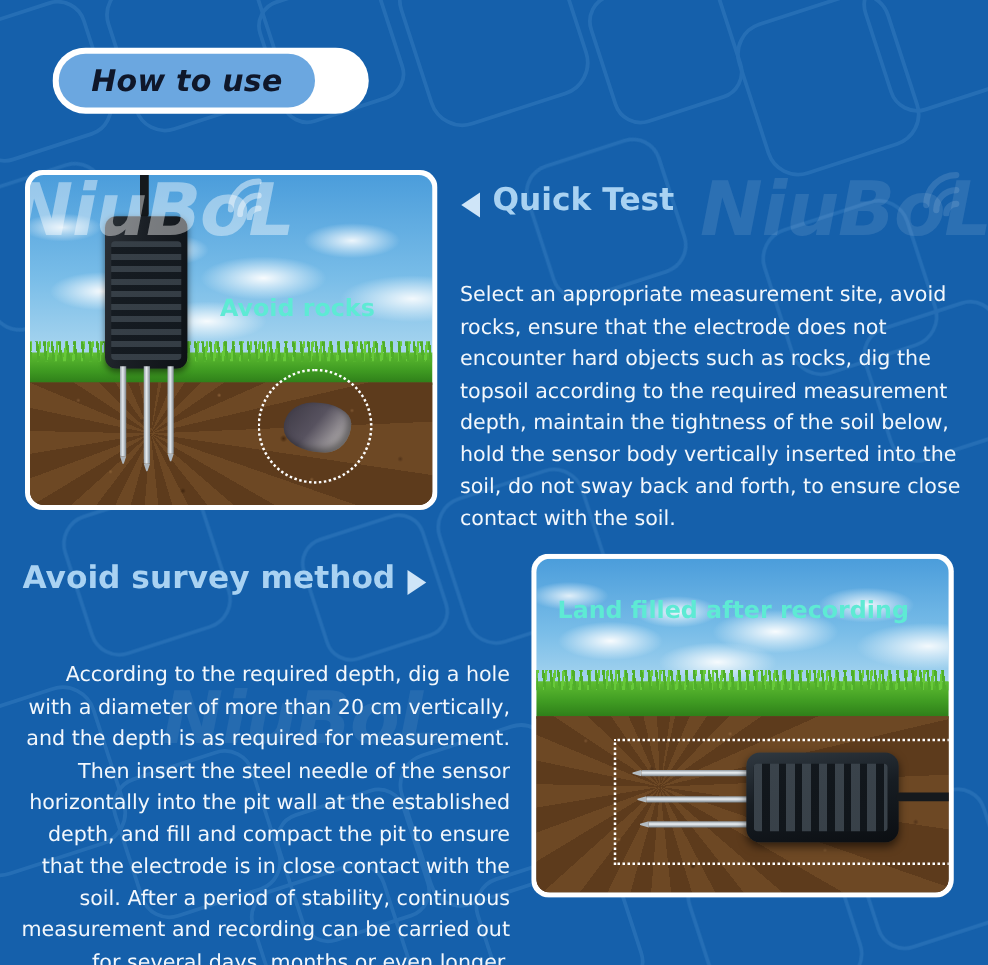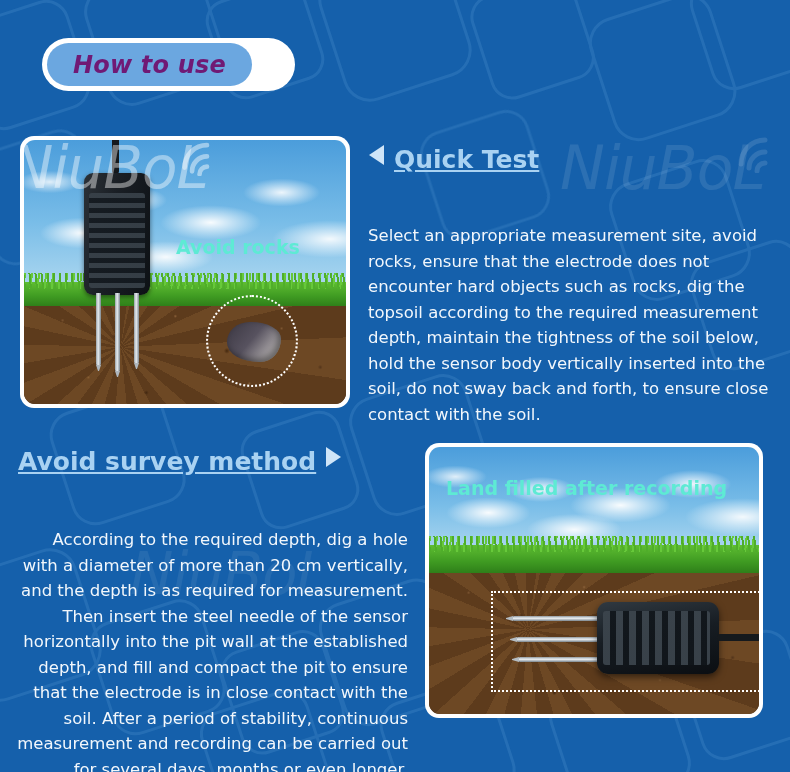--- a/index.html
+++ b/index.html
@@ -19,21 +19,21 @@
     inset: 0;
     width: 790px;
     height: 772px;
     pointer-events: none;
   }
 
   
   .watermark {
     position: absolute;
     font-family: "DejaVu Sans", sans-serif;
-    font-weight: normal;
+    font-weight: bold;
     font-style: italic;
     letter-spacing: -1px;
     pointer-events: none;
     user-select: none;
     white-space: nowrap;
   }
   .wm-top-right {
     top: 133px; left: 560px;
     font-size: 60px;
     color: rgba(255,255,255,0.10);
@@ -67,21 +67,21 @@
     border-radius: 22px;
     display: flex;
     align-items: center;
     justify-content: center;
   }
   #how-to-use-inner span {
     font-family: "DejaVu Sans", sans-serif;
     font-size: 24px;
     font-weight: bold;
     font-style: italic;
-    color: #701a75;
+    color: #0f172a;
     letter-spacing: 0.2px;
   }
 
   
   .photo-card {
     position: absolute;
     background: #ffffff;
     border-radius: 14px;
     padding: 4px;
     overflow: hidden;
@@ -225,28 +225,27 @@
     color: #5eead4;
     white-space: nowrap;
   }
   #caption-avoid-rocks { left: 176px; top: 236px; font-size: 19px; }
   #caption-land-filled { left: 446px; top: 477px; font-size: 19px; }
 
   
   .section-heading {
     position: absolute;
     display: flex;
-    align-items: flex-start;
+    align-items: flex-end;
     gap: 10px;
     font-family: "DejaVu Sans", sans-serif;
     font-size: 25px;
     font-weight: bold;
     color: #a9d2f2;
     white-space: nowrap;
-    text-decoration: underline;
   }
   .tri-left {
     width: 0; height: 0;
     border-top: 10px solid transparent;
     border-bottom: 10px solid transparent;
     border-right: 15px solid #cfe5f8;
   }
   .tri-right {
     width: 0; height: 0;
     border-top: 10px solid transparent;

